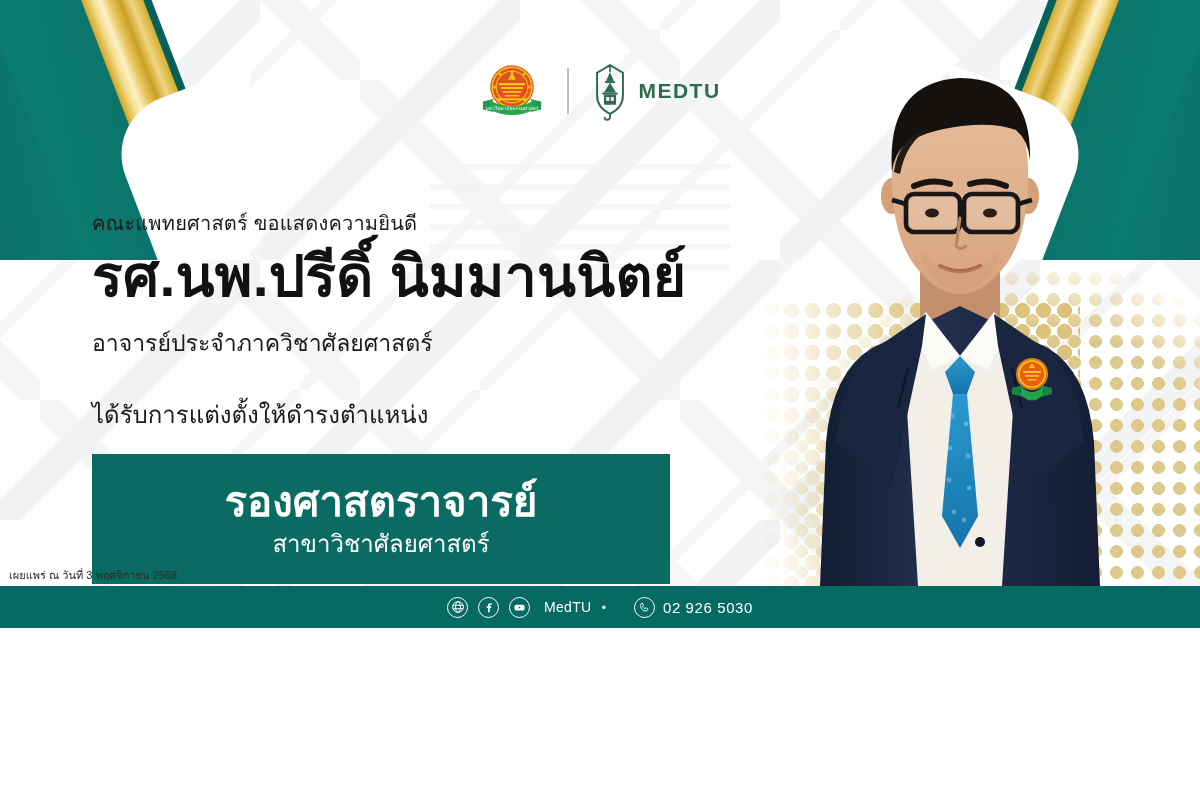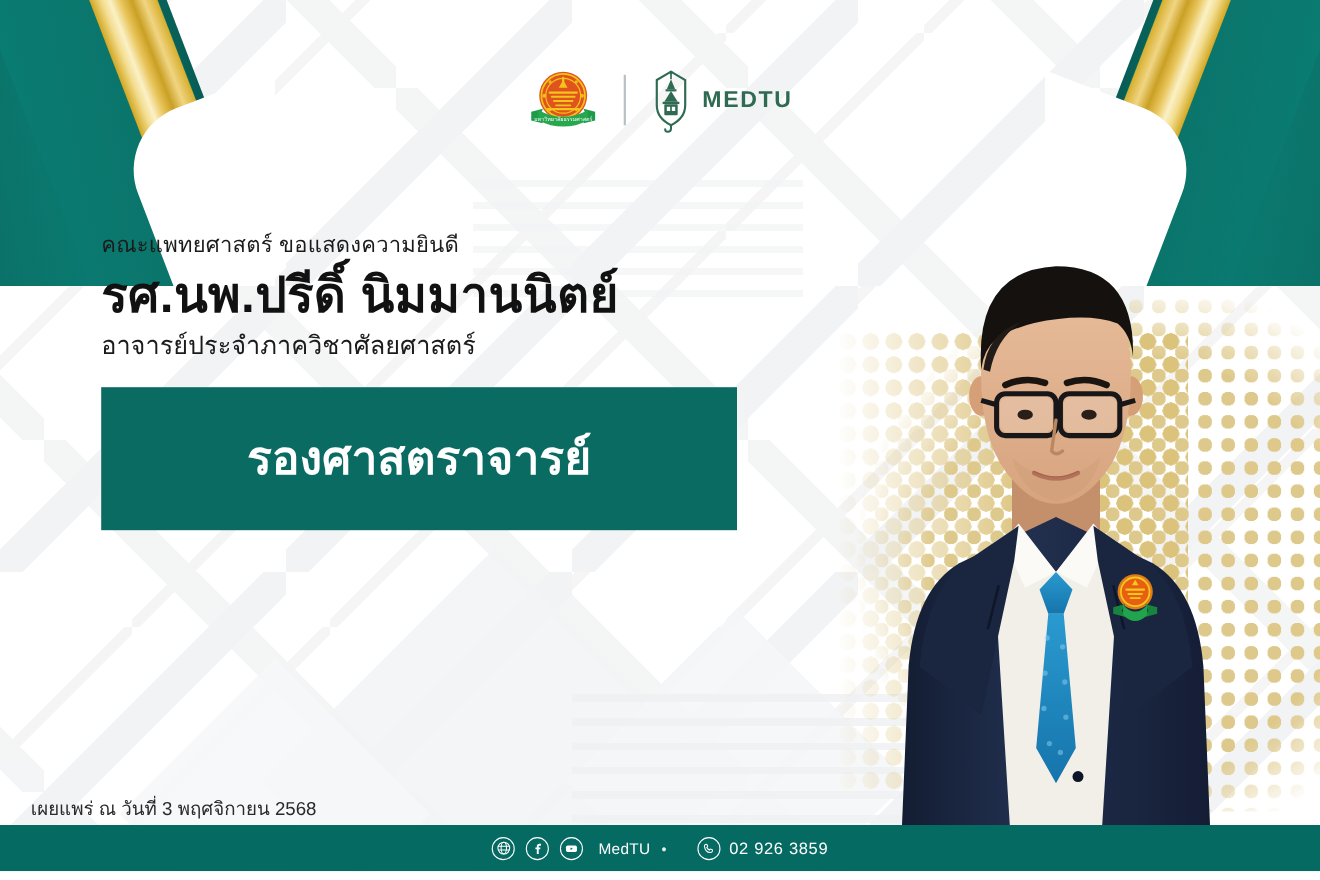--- a/index.html
+++ b/index.html
@@ -5,21 +5,21 @@
   * { margin:0; padding:0; box-sizing:border-box; }
   html,body { width:1200px; height:800px; }
   body {
     font-family:"Liberation Sans", sans-serif;
     background:#ffffff;
     overflow:hidden;
     position:relative;
   }
   #poster {
     position:relative;
-    width:1200px; height:792px;
+    width:1200px; height:628px;
     overflow:hidden;
     background:#ffffff;
   }
 
   
   .watermark {
     position:absolute; inset:0;
     background:
       linear-gradient(135deg, transparent 46%, #f1f2f3 46%, #f1f2f3 54%, transparent 54%) 0 0/260px 260px,
       linear-gradient(45deg,  transparent 47%, #f3f4f5 47%, #f3f4f5 53%, transparent 53%) 40px 80px/320px 320px,
@@ -87,25 +87,25 @@
     letter-spacing:1.5px;
   }
 
   
   .content { position:absolute; left:92px; top:210px; width:640px; }
   .line-congrats {
     font-size:20px; color:#1b1b1b; line-height:1.35;
     letter-spacing:.2px;
   }
   .line-name {
-    font-size:45px; font-weight:bold; color:#111111;
+    font-size:57px; font-weight:bold; color:#111111;
     line-height:1.25; margin-top:4px; letter-spacing:.3px;
   }
   .line-position {
-    font-size:23px; color:#1b1b1b; line-height:1.35; margin-top:2px;font-family:Liberation Serif, serif;
+    font-size:23px; color:#1b1b1b; line-height:1.35; margin-top:16px;font-family:Liberation Serif, serif;
   }
   .line-appointed {
     font-size:24px; color:#1b1b1b; margin-top:40px; line-height:1.35;
   }
 
   
   .title-banner {
     margin-top:22px; width:578px; height:130px;
     background:#0a6b63;
     display:flex; flex-direction:column;
@@ -119,22 +119,22 @@
     font-size:24px; color:#ffffff; line-height:1.2;
   }
 
   .resolution { margin-top:30px; }
   .resolution div {
     font-size:19px; color:#1b1b1b; line-height:1.55;
   }
 
   
   .publish-note {
-    position:absolute; left:28px; bottom:44px;
-    font-size:17px; color:#2a2a2a;
+    position:absolute; left:9px; bottom:44px;
+    font-size:11px; color:#2a2a2a;
   }
 
   
   .halftone {
     position:absolute; right:0; top:268px;
     width:430px; height:470px;
     background-image:radial-gradient(circle, #ddc786 42%, transparent 44%);
     background-size:21px 21px;
     -webkit-mask-image:radial-gradient(circle at 62% 52%, #000 0%, #000 52%, transparent 72%);
     mask-image:radial-gradient(circle at 62% 52%, #000 0%, #000 52%, transparent 72%);
@@ -360,23 +360,25 @@
 
       <path d="M140 196 Q180 232 220 196 Q214 228 180 236 Q148 228 140 196 Z" fill="#c99874" opacity=".32"></path>
     </svg>
   </div>
 
   <div class="content">
     <div class="line-congrats">คณะแพทยศาสตร์ ขอแสดงความยินดี</div>
     <div class="line-name">รศ.นพ.ปรีดิ์ นิมมานนิตย์</div>
     <div class="line-position">อาจารย์ประจำภาควิชาศัลยศาสตร์</div>
 
+    <div class="line-appointed">ได้รับการแต่งตั้งให้ดำรงตำแหน่ง</div>
 
     <div class="title-banner">
       <div class="banner-title">รองศาสตราจารย์</div>
+      <div class="banner-sub">สาขาวิชาศัลยศาสตร์</div>
     </div>
 
   </div>
 
   <div class="publish-note">เผยแพร่ ณ วันที่ 3 พฤศจิกายน 2568</div>
 
   <div class="footer">
     <div class="f-icon">
       <svg viewBox="0 0 24 24" width="14" height="14" fill="none" stroke="#ffffff" stroke-width="1.7">
         <circle cx="12" cy="12" r="9.2"></circle>
@@ -396,17 +398,17 @@
       </svg>
     </div>
     <div class="footer-brand">MedTU</div>
     <div class="footer-dot">•</div>
     <div class="footer-phone-wrap">
       <div class="f-icon">
         <svg viewBox="0 0 24 24" width="13" height="13" fill="none" stroke="#ffffff" stroke-width="1.8" stroke-linecap="round">
           <path d="M7.5 4.5c.8 0 1.3.5 1.6 1.3l.7 1.9c.2.6 0 1.1-.5 1.5l-.9.7c.9 1.9 2.4 3.4 4.3 4.3l.7-.9c.4-.5.9-.6 1.5-.4l1.9.7c.8.3 1.2.8 1.2 1.6 0 2-1.6 3.3-3.4 3.1C9.4 18.6 5.4 14.6 4.4 8.1 4.2 6.2 5.5 4.5 7.5 4.5z"></path>
         </svg>
       </div>
-      <div class="footer-phone">02 926 3859</div>
+      <div class="footer-phone">02 926 5030</div>
     </div>
   </div>
 
 </div>
 
 </body></html>

